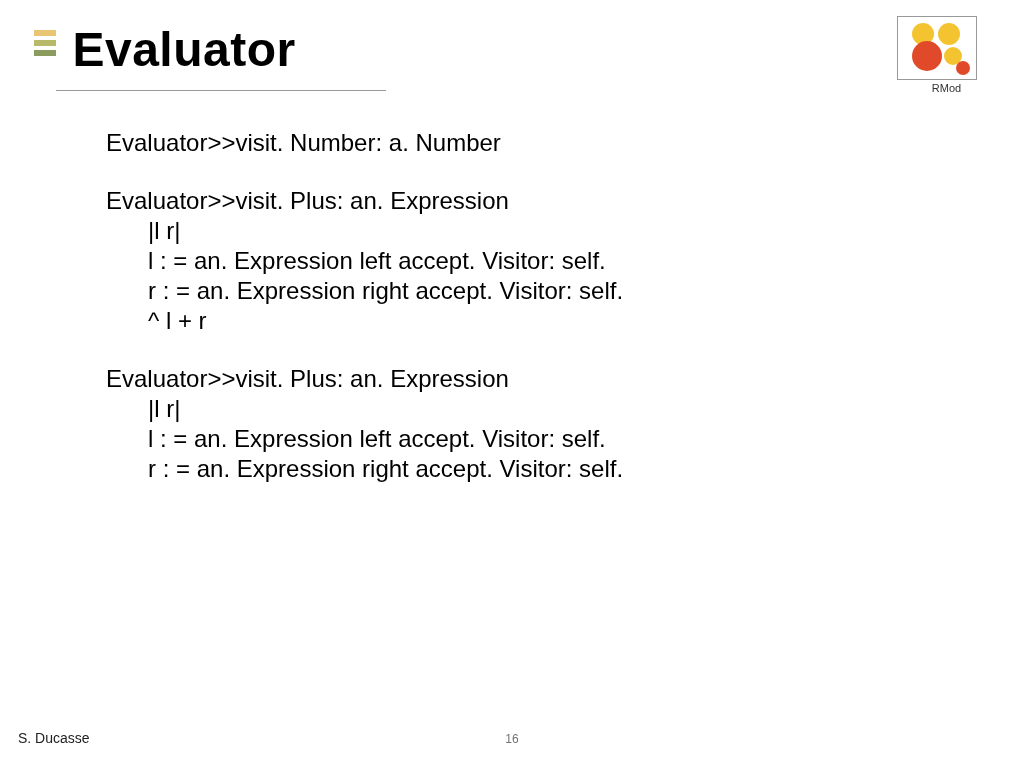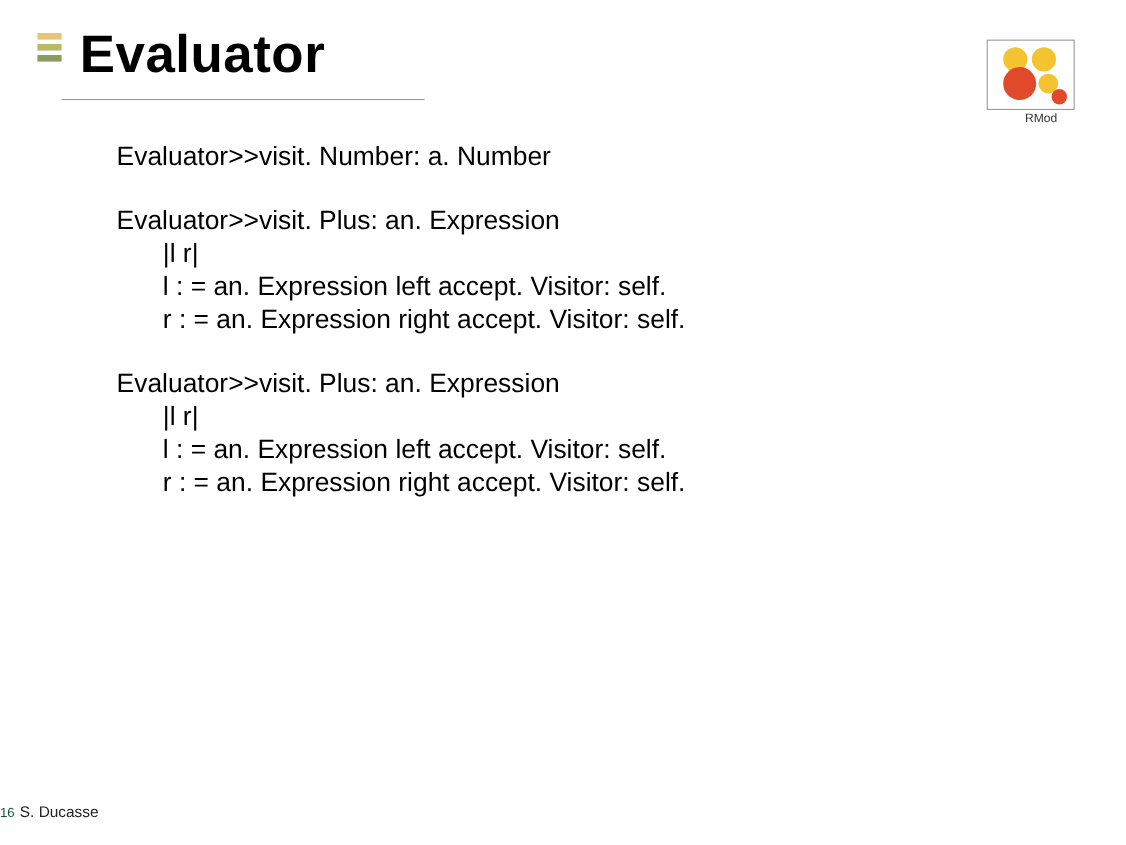--- a/index.html
+++ b/index.html
@@ -42,21 +42,21 @@
     position: absolute;
     left: 56px;
     top: 90px;
     width: 330px;
     height: 1px;
     background: #999;
   }
   .logo {
     position: absolute;
     right: 28px;
-    top: 36px;
+    top: 16px;
     width: 99px;
   }
   .logo-box {
     border: 1px solid #999;
     width: 78px;
     height: 62px;
     position: relative;
     background: #fff;
   }
   .dot {
@@ -92,23 +92,23 @@
     left: 18px;
     bottom: 22px;
     font-size: 14px;
     color: #222;
   }
   .footer-page {
     position: absolute;
     left: 0;
     right: 0;
     bottom: 22px;
-    text-align: left;
+    text-align: center;
     font-size: 12px;
-    color: #14532d;
+    color: #737373;
   }
 </style>
 </head>
 <body>
 
 <div class="title-wrap">
   <div class="title-bars">
     <div class="bar gold"></div>
     <div class="bar olive"></div>
     <div class="bar ogreen"></div>
@@ -132,20 +132,21 @@
 
   <div class="block">
     <div>Evaluator&gt;&gt;visit. Number: a. Number</div>
   </div>
 
   <div class="block">
     <div>Evaluator&gt;&gt;visit. Plus: an. Expression</div>
     <div class="indent">|l r|</div>
     <div class="indent">l : = an. Expression left accept. Visitor: self.</div>
     <div class="indent">r : = an. Expression right accept. Visitor: self.</div>
+    <div class="indent">^ l + r</div>
   </div>
 
   <div class="block">
     <div>Evaluator&gt;&gt;visit. Plus: an. Expression</div>
     <div class="indent">|l r|</div>
     <div class="indent">l : = an. Expression left accept. Visitor: self.</div>
     <div class="indent">r : = an. Expression right accept. Visitor: self.</div>
   </div>
 
 </div>

